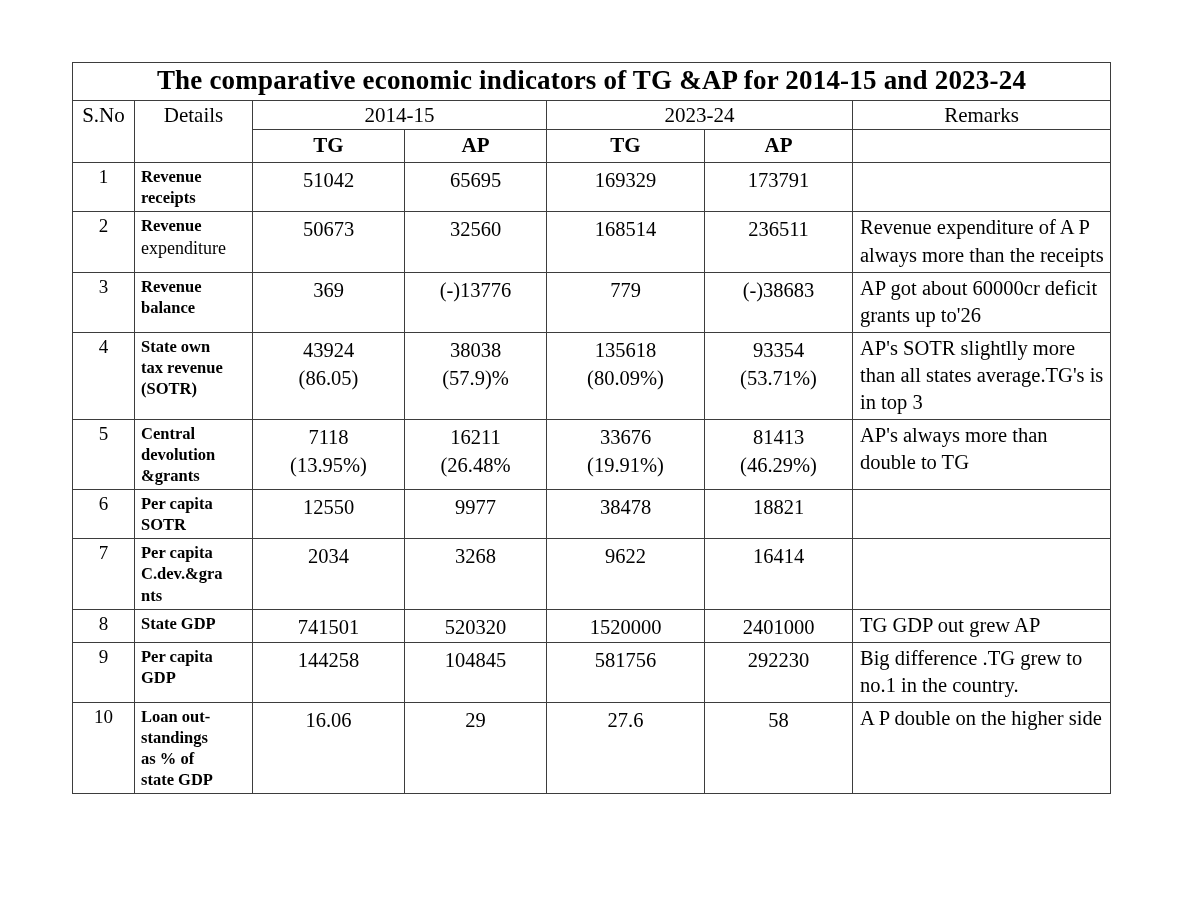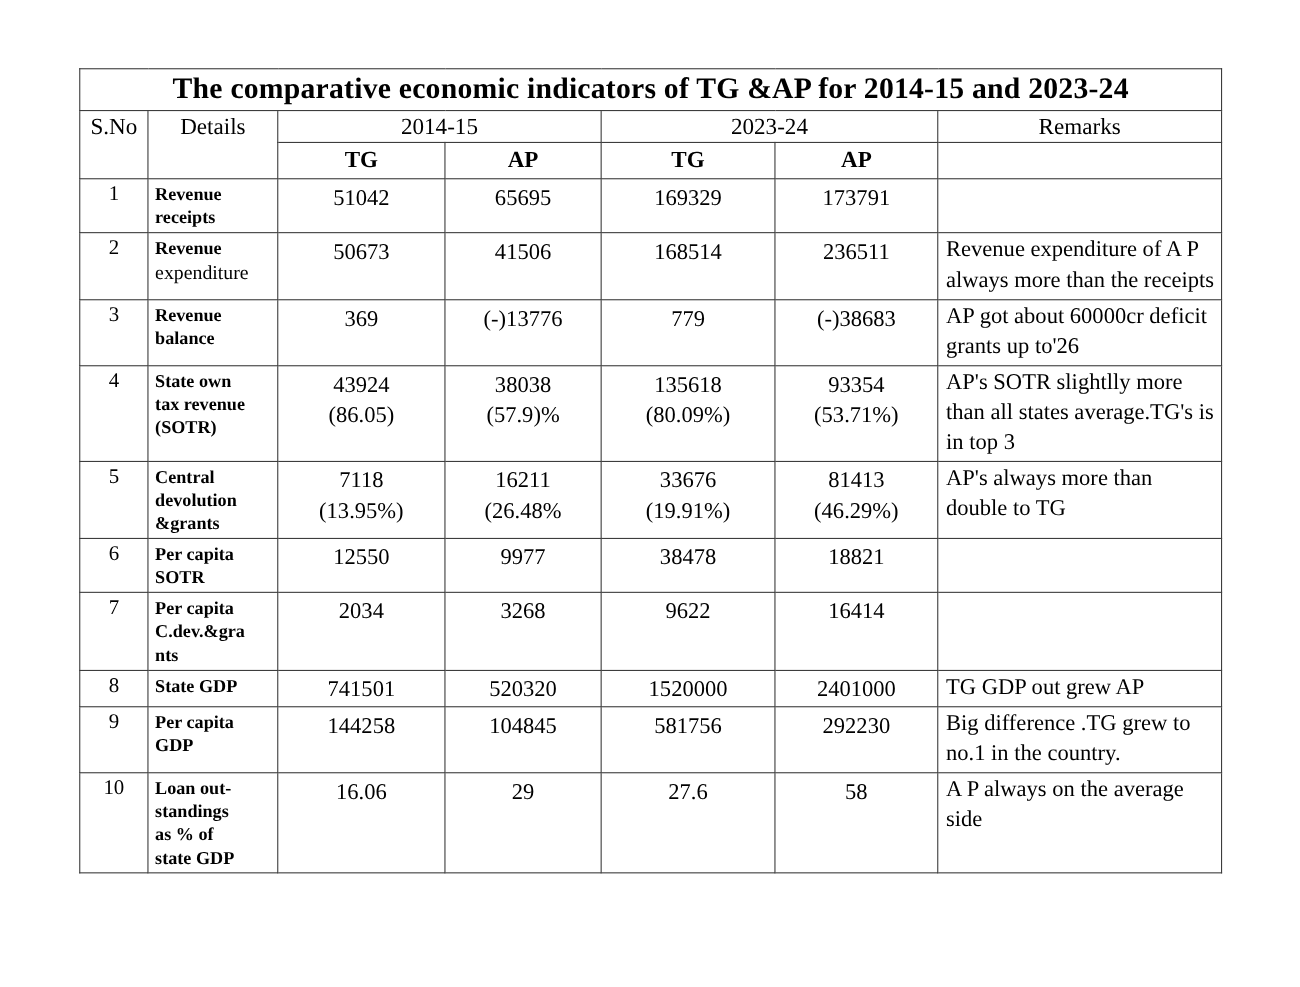--- a/index.html
+++ b/index.html
@@ -135,21 +135,21 @@
     <td class="cell-remarks"></td>
   </tr>
 
   <tr>
     <td class="cell-sno">2</td>
     <td class="cell-details">
       <span class="d-bold">Revenue</span>
       <span class="d-normal">expenditure</span>
     </td>
     <td class="cell-value">50673</td>
-    <td class="cell-value">41506</td>
+    <td class="cell-value">32560</td>
     <td class="cell-value">168514</td>
     <td class="cell-value">236511</td>
     <td class="cell-remarks">Revenue expenditure of A P always more than the receipts</td>
   </tr>
 
   <tr>
     <td class="cell-sno">3</td>
     <td class="cell-details">
       <span class="d-bold">Revenue
 balance</span>
@@ -262,17 +262,17 @@
       <span class="d-bold">Loan out-
 standings
 as % of
 state GDP</span>
 
     </td>
     <td class="cell-value">16.06</td>
     <td class="cell-value">29</td>
     <td class="cell-value">27.6</td>
     <td class="cell-value">58</td>
-    <td class="cell-remarks">A P always on the average side</td>
+    <td class="cell-remarks">A P double on the higher side</td>
   </tr>
 </tbody>
   </table>
 </div>
 
 </body></html>

